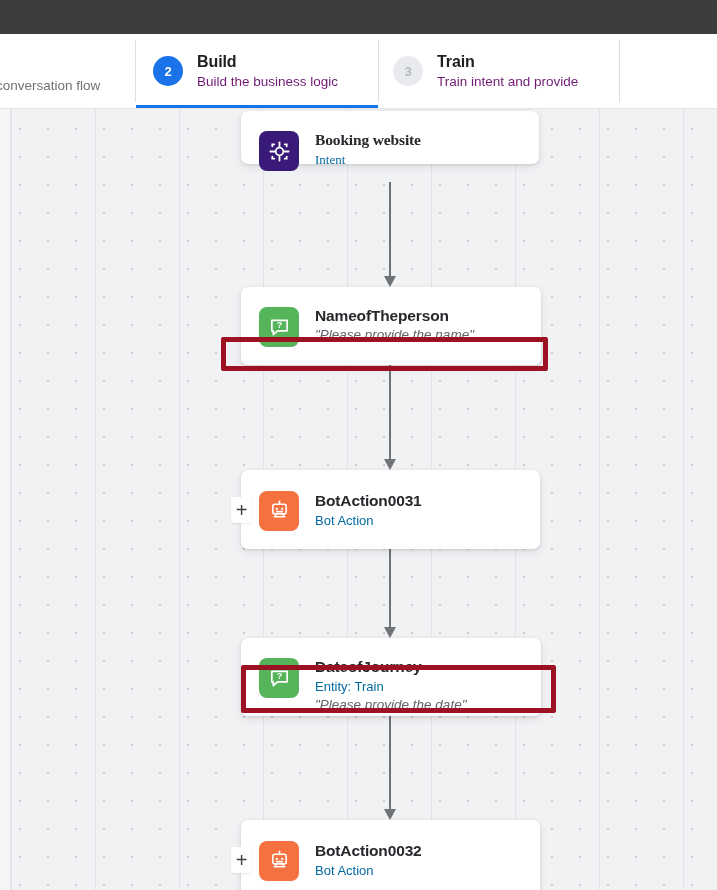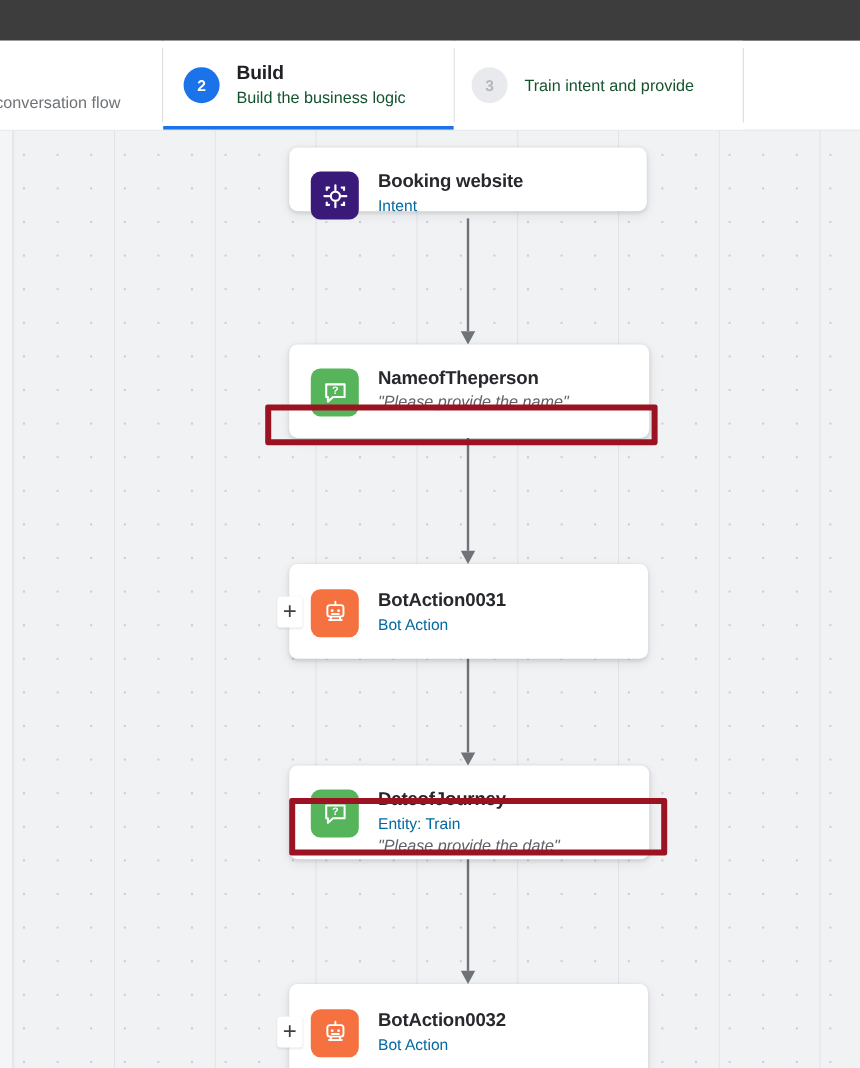--- a/index.html
+++ b/index.html
@@ -67,21 +67,21 @@
   .tab-title {
     font-size: 16px;
     font-weight: bold;
     color: #202124;
     line-height: 19px;
     letter-spacing: -0.1px;
   }
   .tab-title.idle { color: #202124; }
   .tab-sub {
     font-size: 13.5px;
-    color: #14532d;
+    color: #701a75;
     line-height: 18px;
     margin-top: 2px;
     white-space: nowrap;
   }
 
   .tab-underline {
     position: absolute;
     bottom: 0;
     height: 3px;
     background: #1a73e8;
@@ -243,20 +243,21 @@
       <div class="tab-title">Build</div>
       <div class="tab-sub">Build the business logic</div>
     </div>
     <div class="tab-underline" style="left:0; width:242px;"></div>
   </div>
   <div class="tab-sep" style="left:378px;"></div>
 
   <div class="tab" style="left:379px; width:240px; padding-left:14px;">
     <div class="tab-badge idle">3</div>
     <div class="tab-texts">
+      <div class="tab-title idle">Train</div>
       <div class="tab-sub">Train intent and provide</div>
     </div>
   </div>
   <div class="tab-sep" style="left:619px;"></div>
 </div>
 
 <div class="canvas">
 
   <div class="canvas-left-rail"></div>
 
@@ -273,21 +274,21 @@
   <div class="connector" style="left:383px; top:424px; height:105px;">
     <div class="line" style="height:94px;"></div>
     <div class="head" style="top:94px;"></div>
   </div>
 
   <div class="connector" style="left:383px; top:606px; height:105px;">
     <div class="line" style="height:94px;"></div>
     <div class="head" style="top:94px;"></div>
   </div>
 
-  <div class="node" style="left:241px; top:14px; width:298px; height:53px;">
+  <div class="node" style="left:241px; top:2px; width:298px; height:53px;font-family:Liberation Serif, serif;">
     <div class="node-icon intent">
       <svg width="23" height="23" viewBox="0 0 24 24" fill="none" stroke="#ffffff" stroke-width="1.9" stroke-linecap="round">
         <circle cx="12" cy="12" r="4"></circle>
         <path d="M12 2.5v4M12 17.5v4M2.5 12h4M17.5 12h4"></path>
         <path d="M6.5 4.5h-2v2M17.5 4.5h2v2M6.5 19.5h-2v-2M17.5 19.5h2v-2"></path>
       </svg>
     </div>
     <div class="node-body">
       <div class="node-title">Booking website</div>
       <div class="node-sub">Intent</div>

